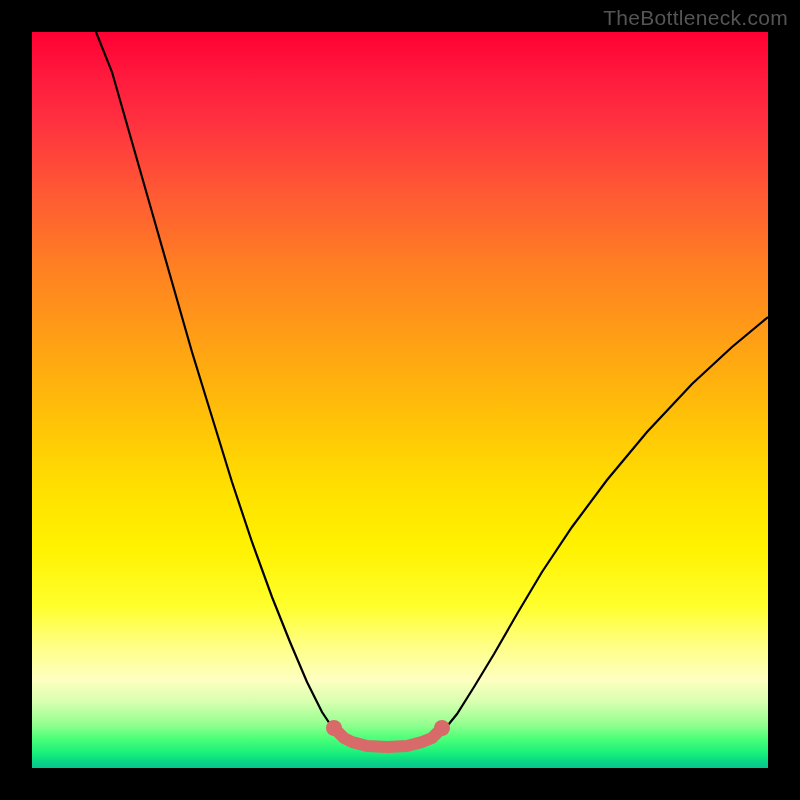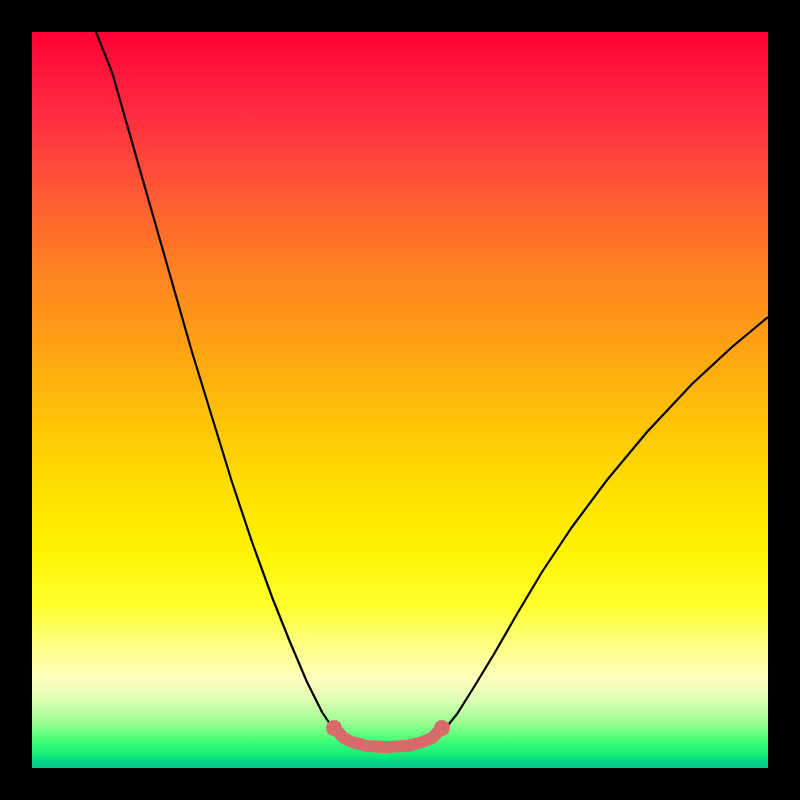--- a/index.html
+++ b/index.html
@@ -76,13 +76,14 @@
 <div class="frame">
   <div class="plot">
     <div class="gradient-bg"></div>
     <svg class="curve" viewBox="0 0 736 736" preserveAspectRatio="none">
       <path id="main-curve" fill="none" stroke="#000000" stroke-width="2.2" d="M64 0 L80 40 L100 110 L120 180 L140 250 L160 320 L180 385 L200 450 L220 510 L240 565 L258 610 L275 650 L290 680 L302 698 L312 708 L320 712 L335 715 L355 716 L375 715 L390 712 L400 708 L412 698 L425 682 L442 655 L462 622 L485 582 L510 540 L540 495 L575 448 L615 400 L660 352 L700 315 L736 285"></path>
       <path id="highlight-curve" fill="none" stroke="#d86a6a" stroke-width="12" stroke-linecap="round" stroke-linejoin="round" d="M302 696 L312 706 L320 710 L335 714 L355 715 L375 714 L390 710 L400 706 L410 696"></path>
       <circle id="hl-dot-left" r="8" fill="#d86a6a" cx="302" cy="696"></circle>
       <circle id="hl-dot-right" r="8" fill="#d86a6a" cx="410" cy="696"></circle>
     </svg>
   </div>
+  <div class="watermark">TheBottleneck.com</div>
 </div>
 
 </body></html>

